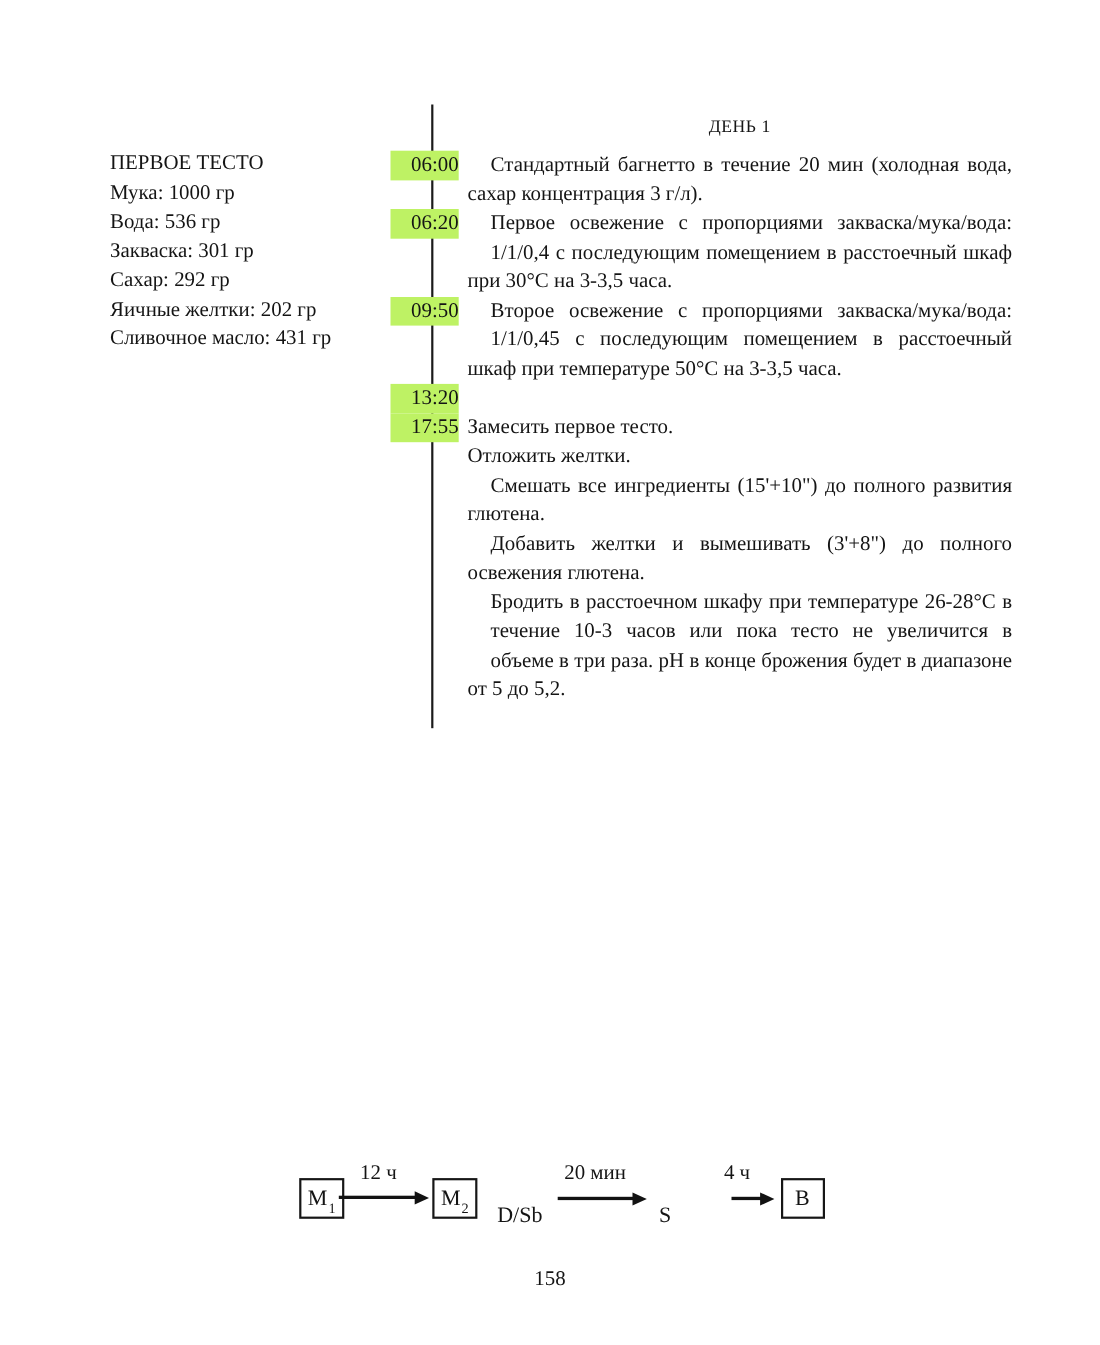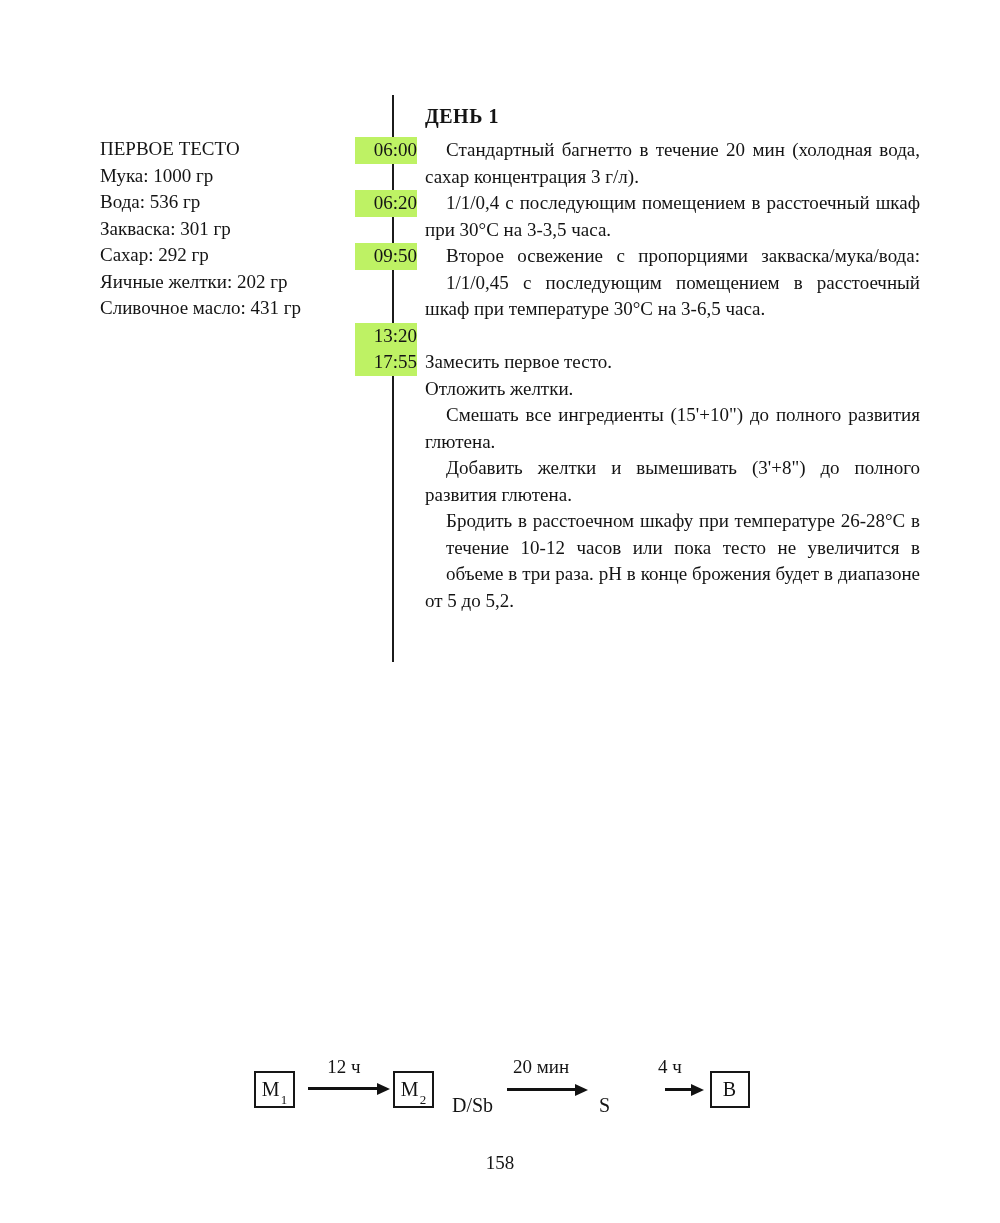--- a/index.html
+++ b/index.html
@@ -10,21 +10,21 @@
   }
   
   .ingredients {
     position:absolute; left:100px; top:136px; width:260px;
     font-size:19px; line-height:26.5px;
   }
   .ingredients .ing-line { white-space:nowrap; }
   
   .day-title {
     position:absolute; left:425px; top:104px; width:495px;
-    text-align:left; font-weight:bold; font-size:20px; line-height:24px;
+    text-align:center; font-weight:normal; font-size:16px; line-height:24px;
     letter-spacing:0.5px;
   }
   
   .vline {
     position:absolute; left:392px; top:95px; width:2px; height:567px;
     background:#1b1b1b; z-index:1;
   }
   .timeline {
     position:absolute; left:355px; top:137px; width:565px; z-index:2;
     font-size:19px; line-height:26.5px;
@@ -84,59 +84,60 @@
       <div class="time">06:00</div>
       <div class="txt">
         <div class="ln fill">Стандартный багнетто в течение 20 мин (холодная вода,</div>
         <div class="ln">сахар концентрация 3 г/л).</div>
       </div>
     </div>
 
     <div class="entry">
       <div class="time">06:20</div>
       <div class="txt">
+        <div class="ln fill">Первое освежение с пропорциями закваска/мука/вода:</div>
         <div class="ln fill">1/1/0,4 с последующим помещением в расстоечный шкаф</div>
         <div class="ln">при 30°C на 3-3,5 часа.</div>
       </div>
     </div>
 
     <div class="entry">
       <div class="time">09:50</div>
       <div class="txt">
         <div class="ln fill">Второе освежение с пропорциями закваска/мука/вода:</div>
         <div class="ln fill">1/1/0,45 с последующим помещением в расстоечный</div>
-        <div class="ln">шкаф при температуре 30°C на 3-6,5 часа.</div>
+        <div class="ln">шкаф при температуре 50°C на 3-3,5 часа.</div>
       </div>
     </div>
 
     <div class="entry">
       <div class="time">13:20</div>
     </div>
 
     <div class="entry">
       <div class="time">17:55</div>
       <div class="txt">
         <div class="ln">Замесить первое тесто.</div>
         <div class="ln">Отложить желтки.</div>
         <div class="ln fill">Смешать все ингредиенты (15'+10") до полного развития</div>
         <div class="ln">глютена.</div>
         <div class="ln fill">Добавить желтки и вымешивать (3'+8") до полного</div>
-        <div class="ln">развития глютена.</div>
+        <div class="ln">освежения глютена.</div>
         <div class="ln fill">Бродить в расстоечном шкафу при температуре 26-28°C в</div>
-        <div class="ln fill">течение 10-12 часов или пока тесто не увеличится в</div>
+        <div class="ln fill">течение 10-3 часов или пока тесто не увеличится в</div>
         <div class="ln fill">объеме в три раза. pH в конце брожения будет в диапазоне</div>
         <div class="ln">от 5 до 5,2.</div>
       </div>
     </div>
 
   </div>
 
   <div>
 
-    <div class="dg-box" style="left:254px; top:1071px;">
+    <div class="dg-box" style="left:272px; top:1071px;">
         <span><span>M</span><sub>1</sub></span>
       </div>
 
     <div class="dg-label" style="left:302px; top:1056px; width:84px;">12 ч</div>
     <div class="dg-shaft" style="left:308px; top:1087px; width:70px;"></div>
     <div class="dg-head" style="left:377px; top:1082.5px;"></div>
 
     <div class="dg-box" style="left:393px; top:1071px;">
         <span><span>M</span><sub>2</sub></span>
       </div>

